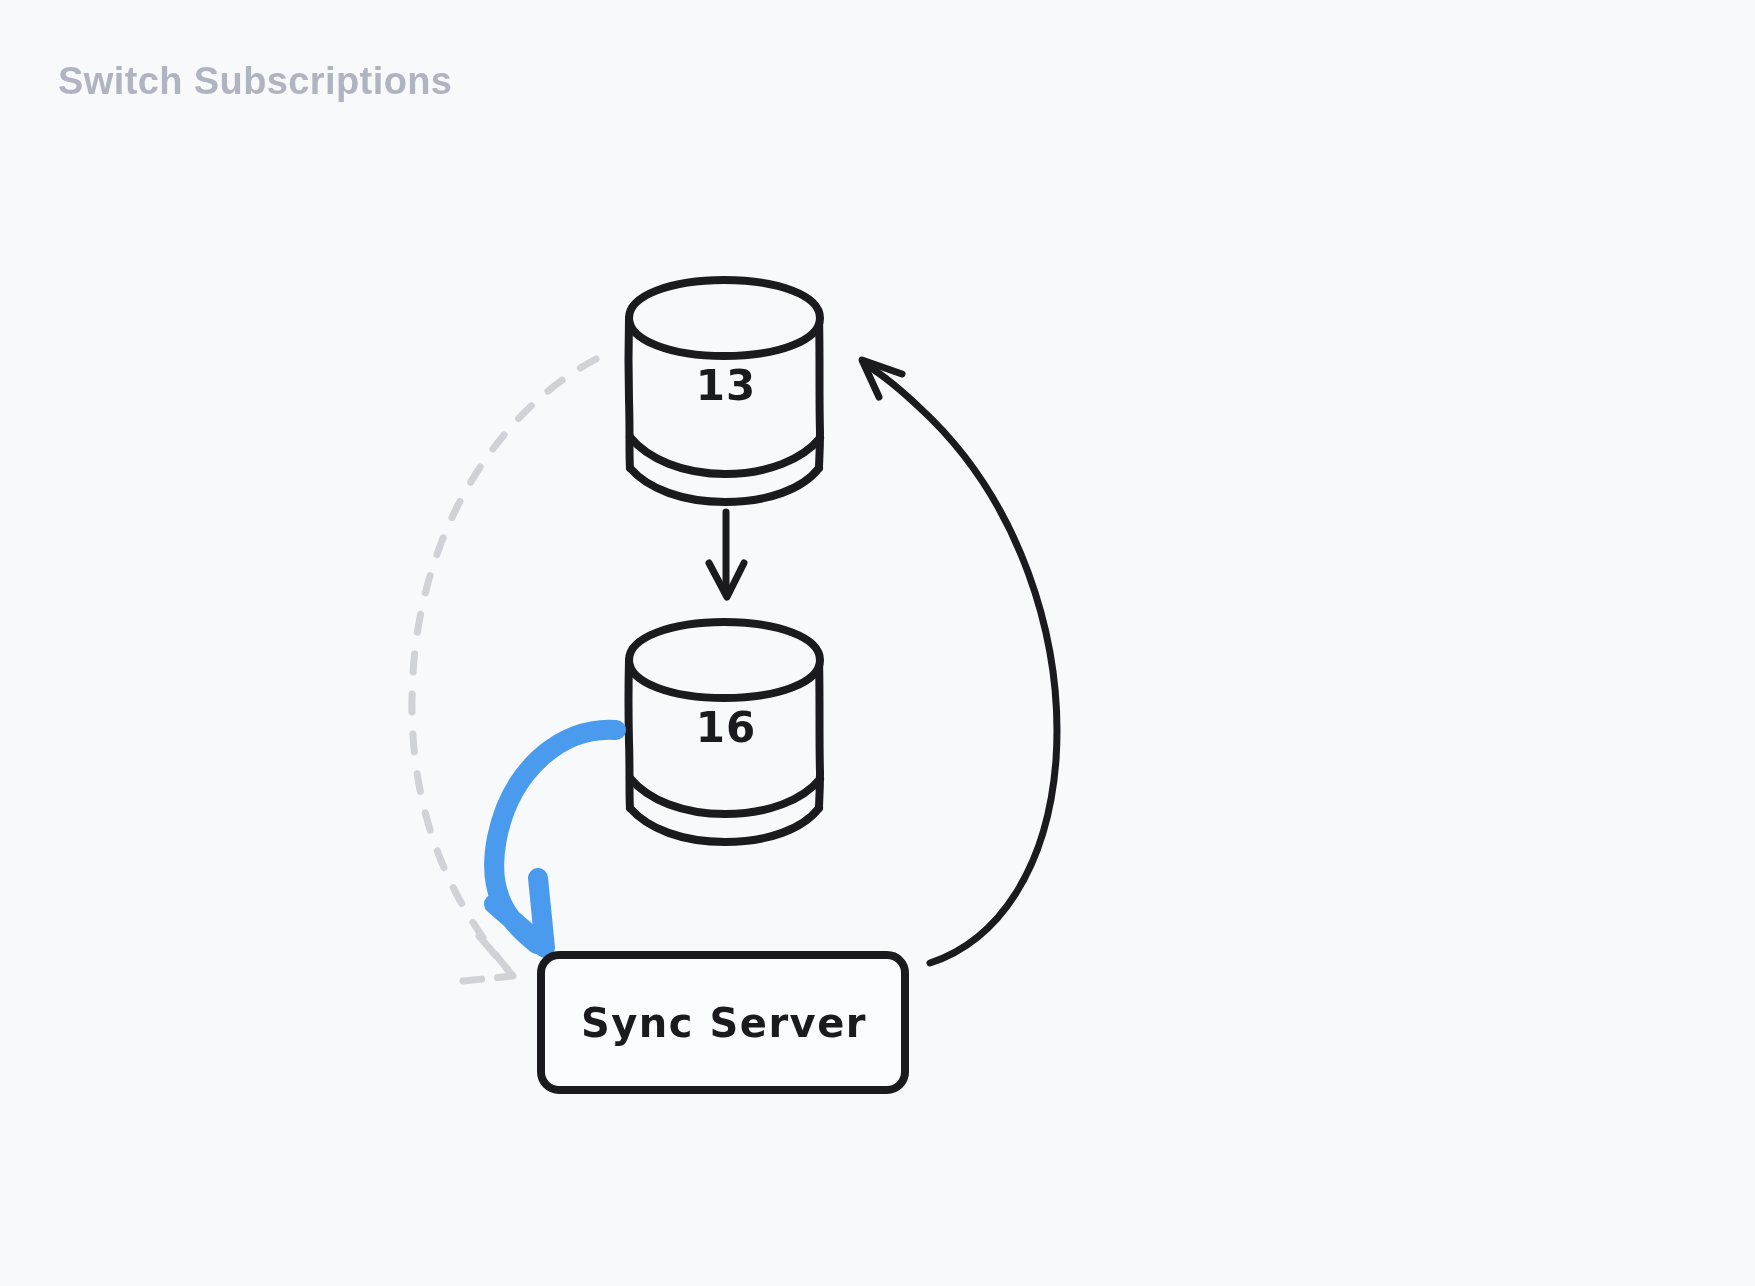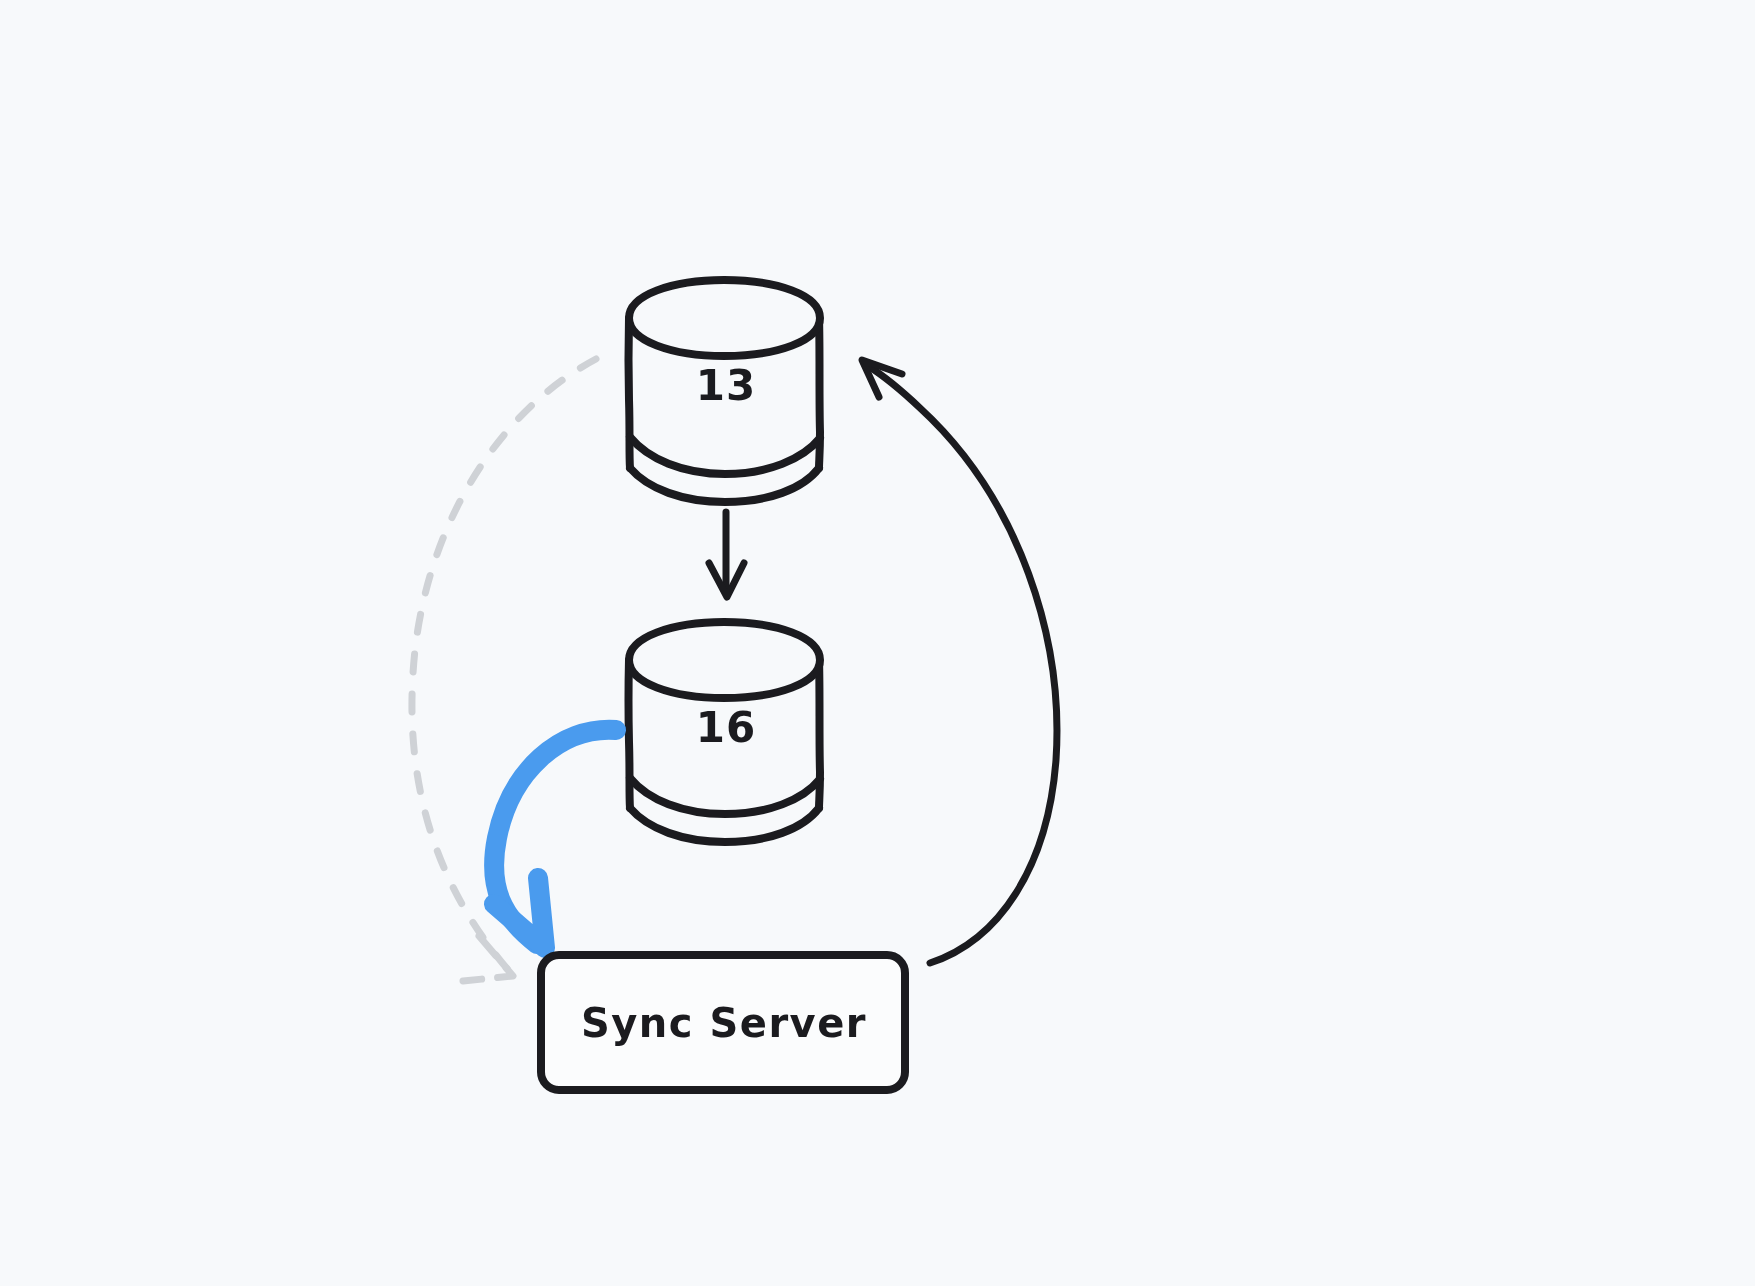--- a/index.html
+++ b/index.html
@@ -51,20 +51,21 @@
   .box-label {
     font-size: 40px;
     letter-spacing: 1.5px;
   }
 </style>
 </head>
 <body>
 
 <div id="canvas-root">
 
+  <div class="page-title">Switch Subscriptions</div>
 
   <svg id="diagram-svg" viewBox="0 0 1755 1286">
 
     <g>
       <path d="M 596 359
                C 500 410, 430 520, 415 650
                C 402 770, 430 880, 510 972" fill="none" stroke="#cfd2d6" stroke-width="7" stroke-linecap="round" stroke-dasharray="18 22"></path>
       <path d="M 479 936 L 513 976 L 463 981" fill="none" stroke="#cfd2d6" stroke-width="7" stroke-linecap="round" stroke-linejoin="round" stroke-dasharray="26 16"></path>
     </g>
 

